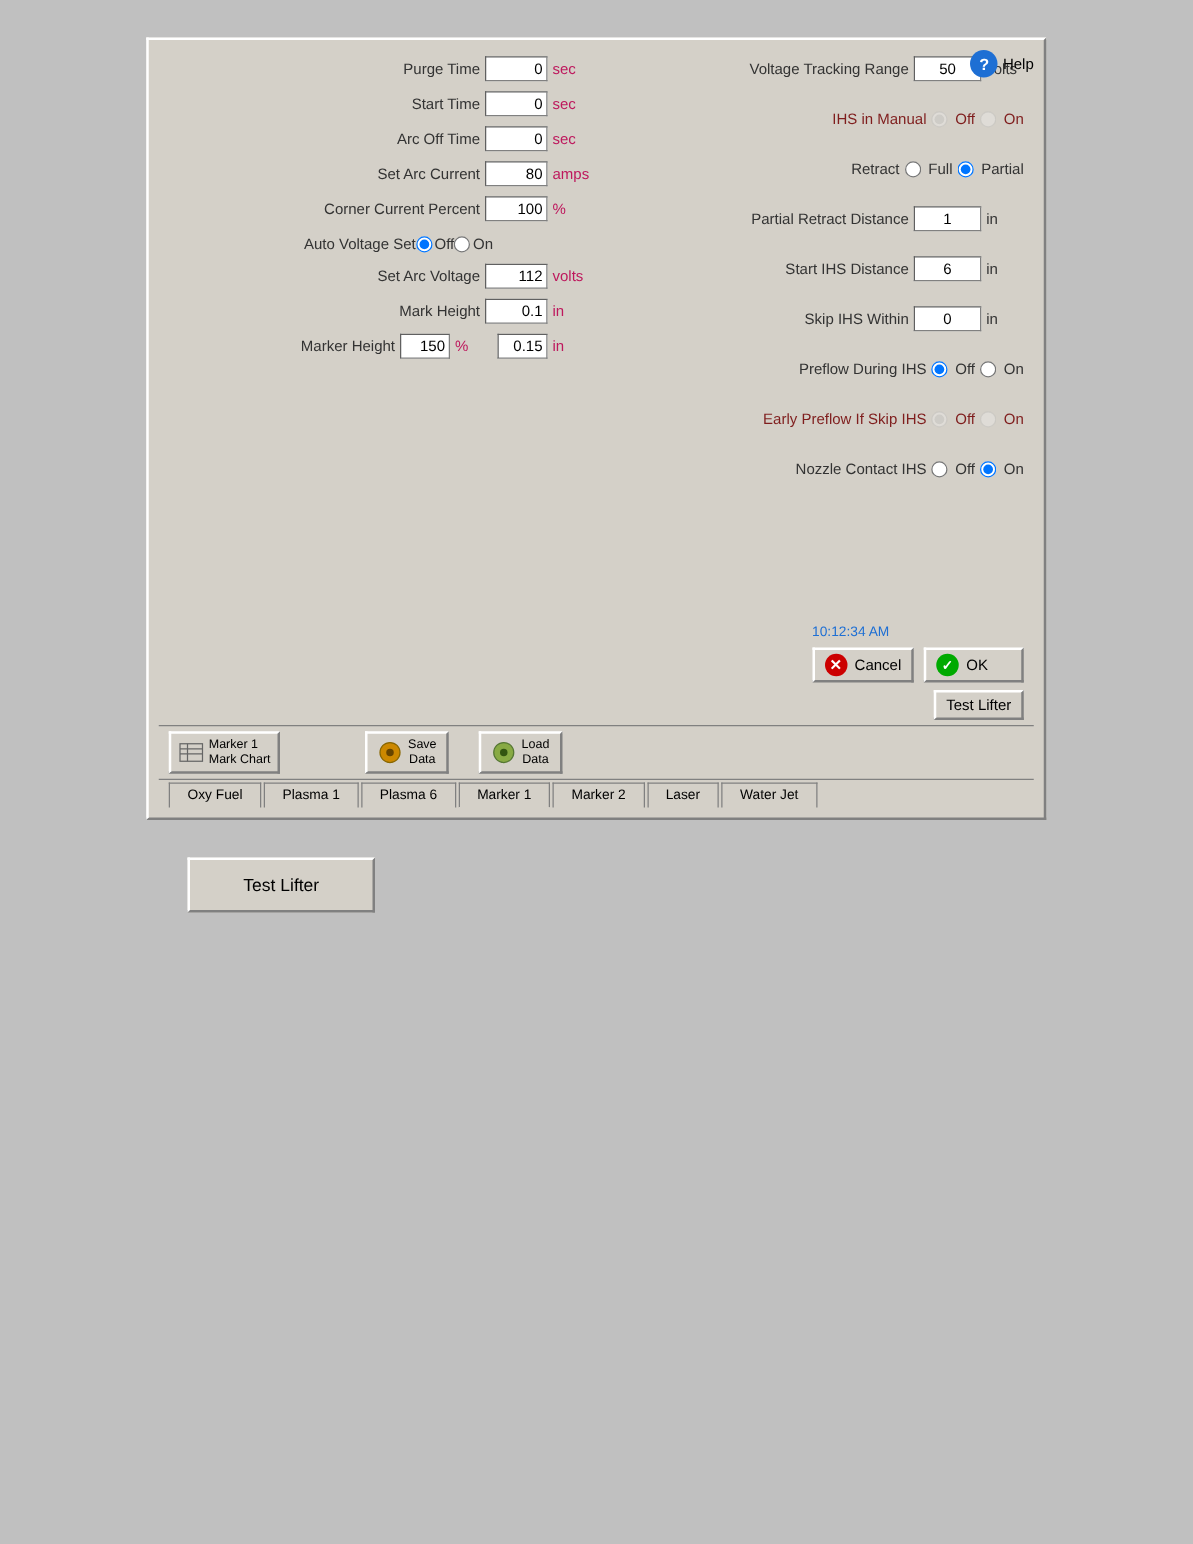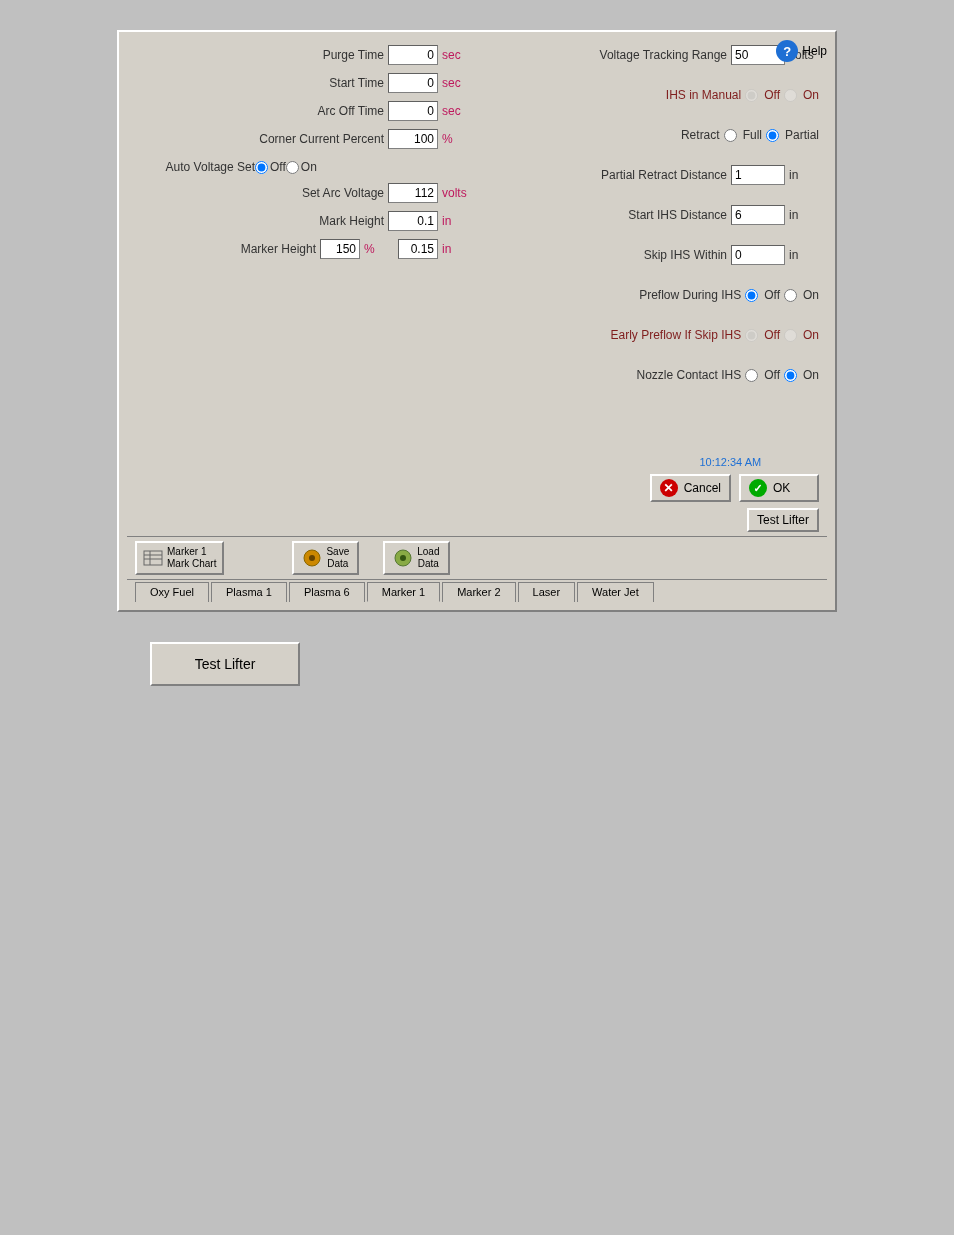--- a/index.html
+++ b/index.html
@@ -141,39 +141,40 @@
     }
 
     .right-field-input {
       background: white;
       border: 1px solid #808080;
       border-top: 1px solid #606060;
       border-left: 1px solid #606060;
       width: 54px;
       height: 20px;
       padding: 1px 3px;
-      text-align: left;
+      text-align: center;
       font-size: 12px;
     }
 
     .right-field-unit {
       color: #333;
       min-width: 30px;
     }
 
     .disabled-text {
       color: #7f1d1d;
     }
 
     .timestamp {
       color: #1e6fd4;
       font-size: 11px;
-      text-align: center;
+      text-align: left;
       width: 100%;
       padding-right: 8px;
+      margin-top: 44px;
     }
 
     .cancel-btn {
       background: #d4d0c8;
       border: 2px solid;
       border-color: #ffffff #808080 #808080 #ffffff;
       padding: 3px 8px;
       cursor: pointer;
       font-size: 12px;
       display: flex;
@@ -300,21 +301,21 @@
       padding: 3px 8px;
       cursor: pointer;
       font-size: 12px;
       min-width: 70px;
       text-align: center;
     }
 
     .inline-radio-row {
       display: flex;
       align-items: center;
-      justify-content: flex-start;
+      justify-content: center;
       gap: 0;
       min-height: 22px;
     }
 
     .start-height-row {
       display: flex;
       align-items: center;
       justify-content: flex-end;
       gap: 4px;
       min-height: 22px;
@@ -347,20 +348,25 @@
           <input type="text" class="field-input" value="0" style="">
           <span class="field-unit">sec</span>
         </div>
 
         <div class="field-row">
           <span class="field-label">Arc Off Time</span>
           <input type="text" class="field-input" value="0" style="">
           <span class="field-unit">sec</span>
         </div>
 
+        <div class="field-row">
+          <span class="field-label">Set Arc Current</span>
+          <input type="text" class="field-input" value="80" style="">
+          <span class="field-unit">amps</span>
+        </div>
 
         <div class="field-row">
           <span class="field-label">Corner Current Percent</span>
           <input type="text" class="field-input" value="100" style="">
           <span class="field-unit">%</span>
         </div>
 
         <div class="inline-radio-row">
           <span class="field-label">Auto Voltage Set</span>
           <input type="radio" name="auto_voltage" checked="" style="">

